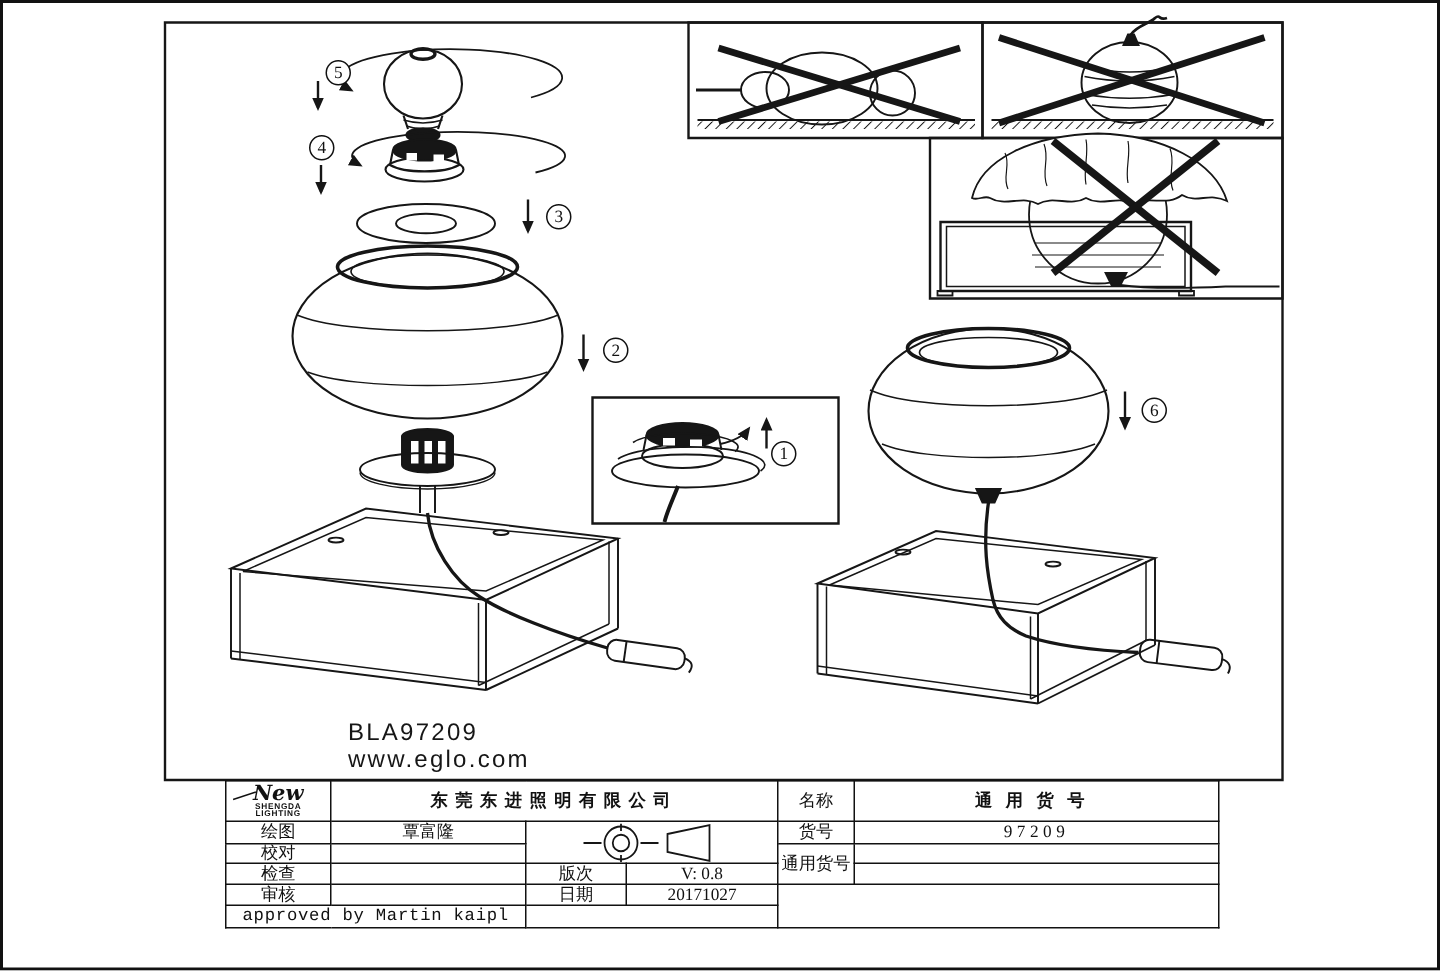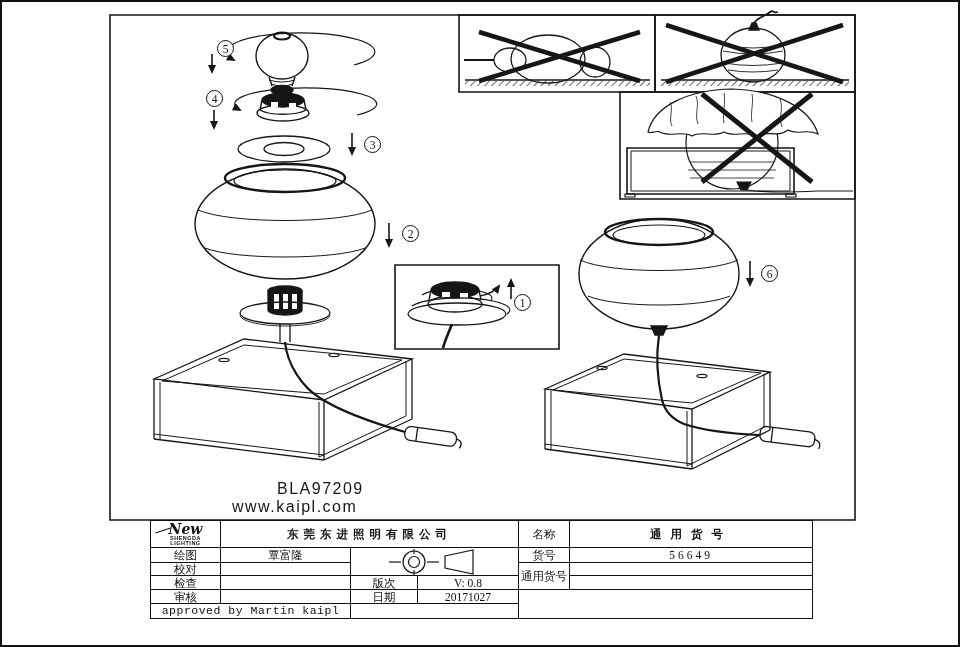--- a/index.html
+++ b/index.html
@@ -1,21 +1,21 @@
 <!DOCTYPE html>
 <html><head>
 <meta charset="utf-8">
 <style>
   html,body{margin:0;padding:0;background:#e8e8e8;}
   .page{position:relative;width:960px;height:647px;background:#ffffff;border:2px solid #111;
         box-sizing:border-box;overflow:hidden;font-family:"Liberation Sans",sans-serif;color:#111;}
   svg{position:absolute;left:0;top:0;}
   svg *{vector-effect:non-scaling-stroke;}
   .ovl{position:absolute;white-space:nowrap;}
-  #code{left:230px;top:478px;font-size:16px;letter-spacing:1.5px;color:#161616;margin-left:45px;}
+  #code{left:230px;top:478px;font-size:16px;letter-spacing:1.5px;color:#161616;}
   #website{left:230px;top:496px;font-size:16px;letter-spacing:1.5px;color:#161616;}
   #print-note{left:108px;top:521px;width:700px;text-align:center;font-size:16px;letter-spacing:3px;
               font-family:"Liberation Serif",serif;}
   .badge{position:absolute;width:17px;height:17px;border:1.4px solid #111;border-radius:50%;
          display:flex;align-items:center;justify-content:center;font-size:11.5px;
          font-family:"Liberation Serif",serif;background:#fff;box-sizing:border-box;}
   
   #title-block{position:absolute;left:148px;top:518px;width:663px;height:99px;border-collapse:collapse;
                table-layout:fixed;font-family:"Liberation Serif",serif;padding-left:16px;}
   #title-block td{border:1px solid #111;padding:0;text-align:center;vertical-align:middle;
@@ -236,21 +236,21 @@
 </svg>
 
 <div class="badge ovl" style="left:215px;top:38px;">5</div>
 <div class="badge ovl" style="left:204px;top:88px;">4</div>
 <div class="badge ovl" style="left:362px;top:134px;">3</div>
 <div class="badge ovl" style="left:400px;top:223px;">2</div>
 <div class="badge ovl" style="left:512px;top:292px;">1</div>
 <div class="badge ovl" style="left:759px;top:263px;">6</div>
 
 <div class="ovl" id="code">BLA97209</div>
-<div class="ovl" id="website">www.kaipl.com</div>
+<div class="ovl" id="website">www.eglo.com</div>
 
 <table id="title-block">
   <colgroup>
     <col style="width:70px">
         <col style="width:130px">
         <col style="width:67px">
     <col style="width:101px">
         <col style="width:51px">
         <col style="width:243px">
   </colgroup>
@@ -277,21 +277,21 @@
           <circle cx="27" cy="13" r="11"></circle>
           <circle cx="27" cy="13" r="5.5"></circle>
           <line x1="27" y1="0" x2="27" y2="5"></line>
                 <line x1="27" y1="21" x2="27" y2="26"></line>
           <line x1="40" y1="13" x2="52" y2="13"></line>
           <path d="M 58,7 L 86,1 L 86,25 L 58,19 Z"></path>
         </g>
       </svg>
     </td>
     <td>货号</td>
-    <td class="itemno">56649</td>
+    <td class="itemno">97209</td>
   </tr>
   <tr style="height:13px">
     <td>校对</td>
     <td></td>
     <td class="generic" rowspan="2">通用货号</td>
     <td></td>
   </tr>
   <tr style="height:14px">
     <td>检查</td>
     <td></td>

